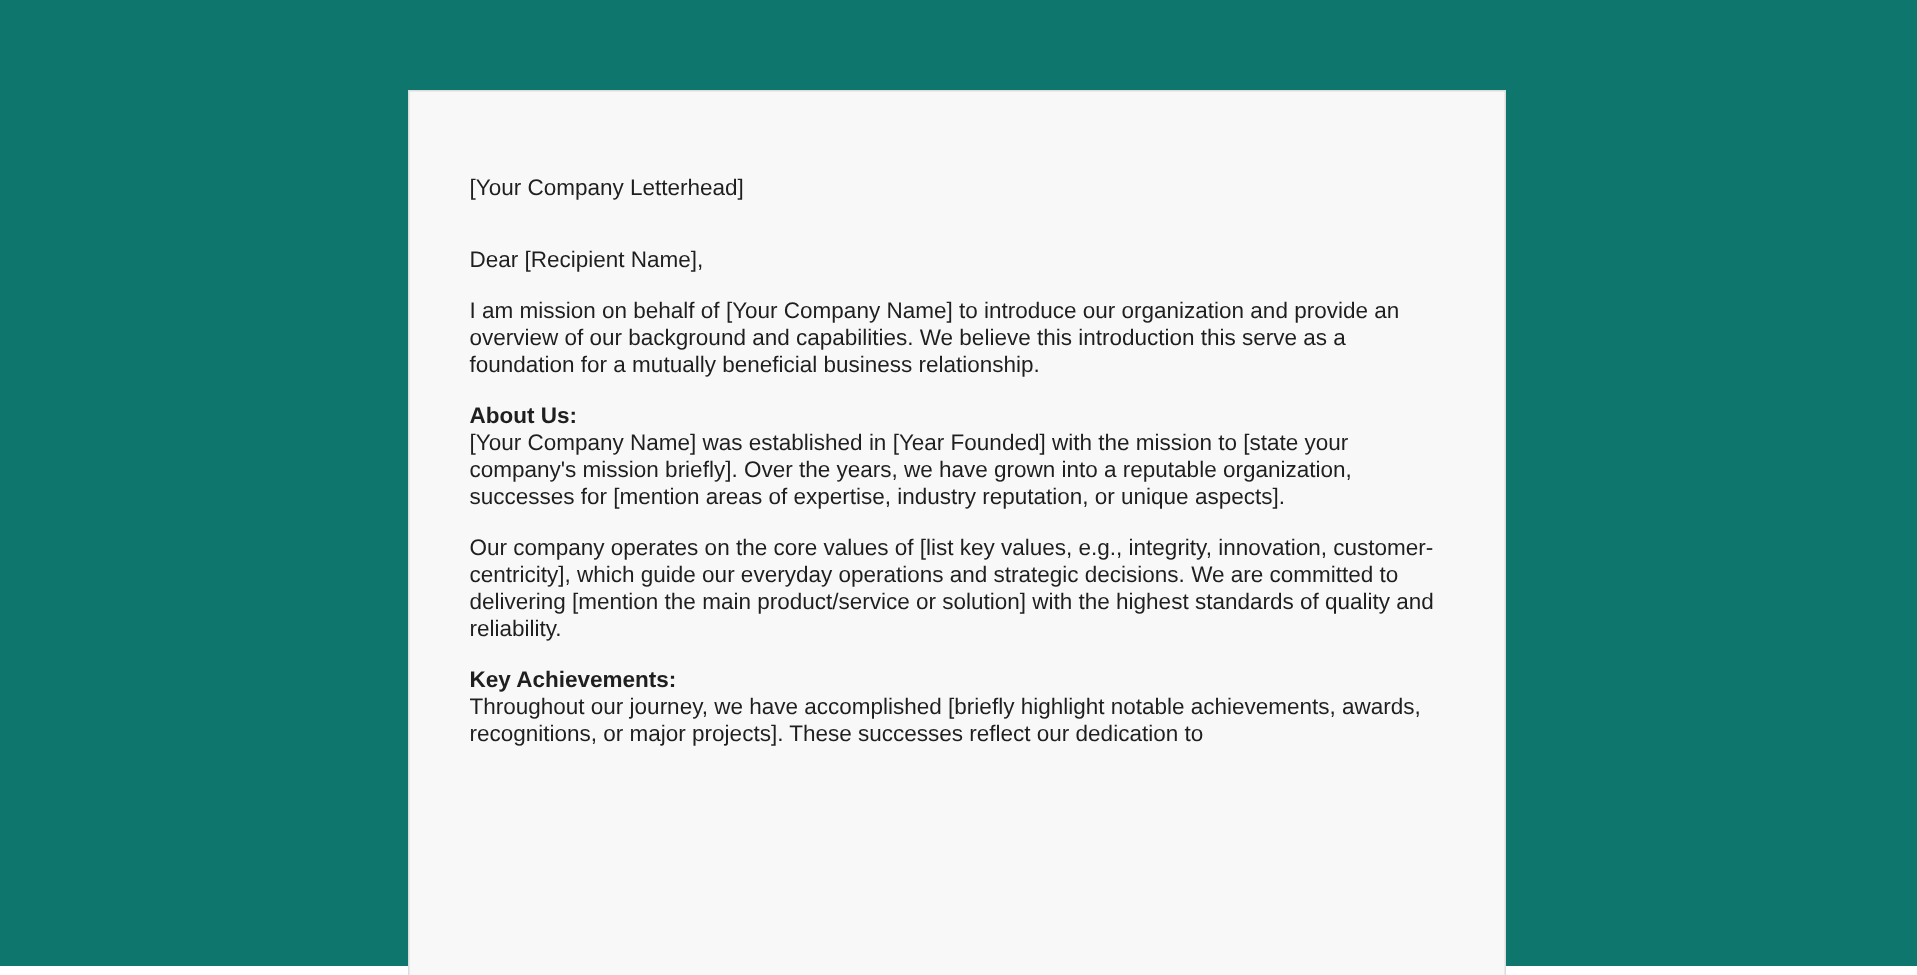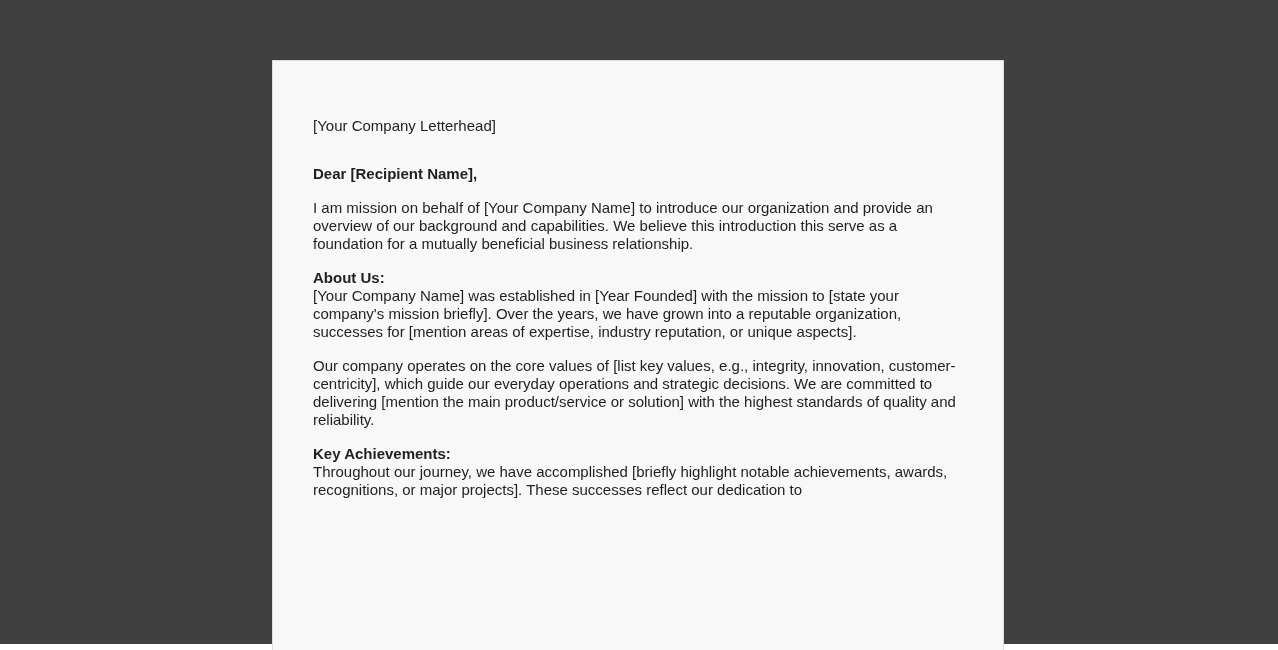--- a/index.html
+++ b/index.html
@@ -8,21 +8,21 @@
     background: #ffffff;
     width: 1278px;
     height: 650px;
     overflow: hidden;
     font-family: "Liberation Sans", sans-serif;
   }
   .viewport {
     position: relative;
     width: 1278px;
     height: 644px;
-    background: #404040;
+    background: #0f766e;
   }
   .page {
     position: absolute;
     left: 272px;
     top: 60px;
     width: 732px;
     height: 1000px; 
     box-sizing: border-box;
     background: #f8f8f8;
     border: 1px solid #dcdcdc;
@@ -31,21 +31,20 @@
   .page, .page * {
     color: #1f1f1f;
     font-size: 15px;
     line-height: 18px;
   }
   .para {
     margin: 0 0 16px 0;
   }
   .salutation {
     margin-top: 30px;
-    font-weight: bold;
   }
   .bold {
     font-weight: 400;
   }
   .section-heading {
     font-weight: 700;
   }
   .inline-runs span {
     white-space: pre-wrap;
   }

